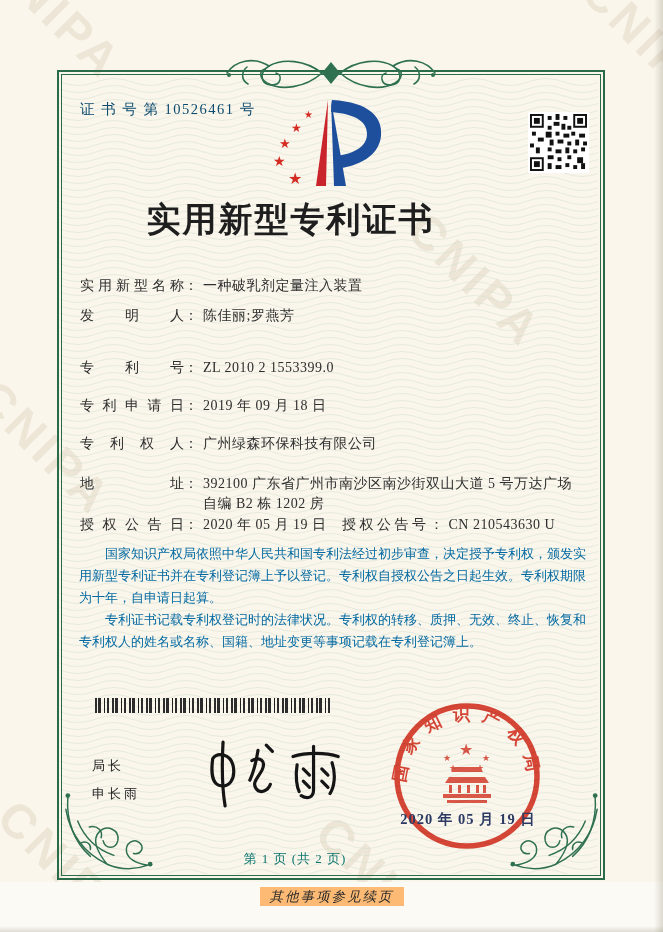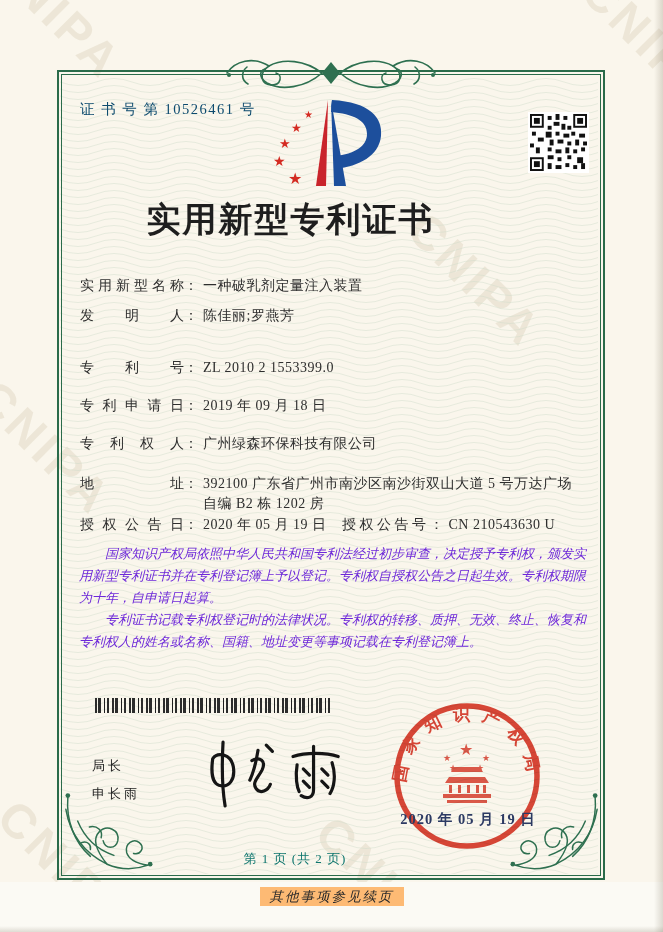--- a/index.html
+++ b/index.html
@@ -31,21 +31,21 @@
   .fields{position:absolute;left:80px;top:272px;width:505px;z-index:4;font-size:14px;color:#2e2e2e;}
   .frow{position:absolute;left:0;white-space:nowrap;line-height:20px;}
   .flabel{display:inline-block;width:104px;text-align:justify;text-align-last:justify;vertical-align:top;}
   .fcolon{margin-right:5px;vertical-align:top;}
   .fval{letter-spacing:.5px;vertical-align:top;}
   .fval-wrap{display:inline-block;width:385px;white-space:normal;line-height:20px;}
   .grant-no{position:absolute;left:262px;top:0;white-space:nowrap;}
   .grant-no .glabel{letter-spacing:3.5px;}
 
   
-  .body-text{position:absolute;left:79px;top:543px;width:507px;z-index:4;font-size:13px;line-height:22px;color:#6d28d9;font-style:italic;text-align:justify;}
+  .body-text{position:absolute;left:79px;top:543px;width:507px;z-index:4;font-size:13px;line-height:22px;color:#0369a1;text-align:justify;}
   .body-text p{margin:0;text-indent:2em;}
 
   
   .barcode{position:absolute;left:95px;top:698px;width:237px;height:15px;z-index:4;background:repeating-linear-gradient(90deg,#2c2c2c 0 2px,rgba(0,0,0,0) 2px 3px,#2c2c2c 3px 6px,rgba(0,0,0,0) 6px 9px,#1f1f1f 9px 10px,rgba(0,0,0,0) 10px 12px,#2c2c2c 12px 14px,rgba(0,0,0,0) 14px 17px);}
 
   
   .officer{position:absolute;left:92px;top:753px;z-index:4;font-family:Liberation Mono, monospace;font-size:13px;color:#222;letter-spacing:3px;line-height:28px;font-weight:500;}
   .signature{position:absolute;left:198px;top:738px;width:155px;height:72px;z-index:4;}
 
   

